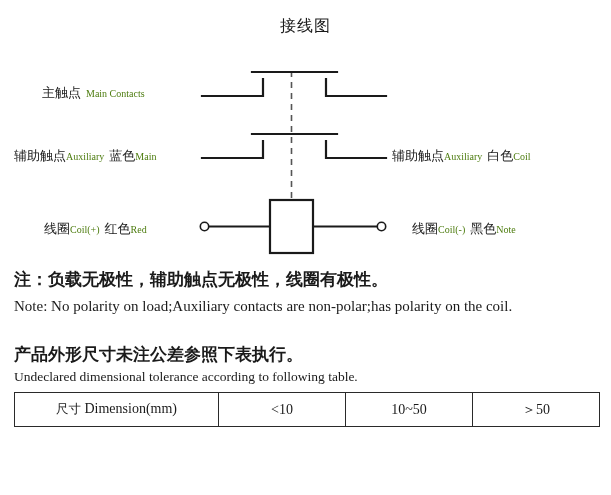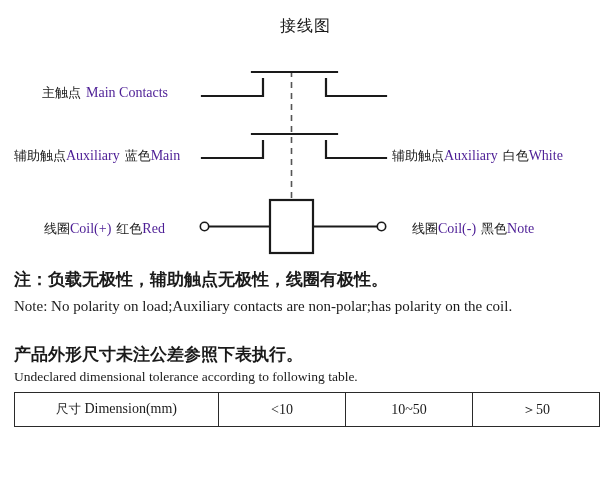--- a/index.html
+++ b/index.html
@@ -50,22 +50,22 @@
     line-height: 1;
   }
   .cn {
     font-family: "DejaVu Sans", "Liberation Sans", sans-serif;
     font-size: 13px;
     color: #1a1a1a;
     text-align: right;
   }
   .en {
     font-family: "Liberation Serif", "DejaVu Serif", serif;
-    font-size: 14px;
-    color: #4c1d95;
+    font-size: 10px;
+    color: #4d7c0f;
   }
 
   #label-main        { left: 42px;  top: 86px; }
   #label-aux-left    { left: 14px;  top: 149px; }
   #label-aux-right   { left: 392px; top: 149px; }
   #label-coil-pos    { left: 44px;  top: 222px; }
   #label-coil-neg    { left: 412px; top: 222px; }
 
   .circ-label .gap { display: inline-block; width: 5px; }
 
@@ -170,21 +170,21 @@
 
 <div class="circ-label" id="label-main">
   <span class="cn">主触点</span><span class="gap"></span><span class="en">Main Contacts</span>
 </div>
 
 <div class="circ-label" id="label-aux-left">
   <span class="cn">辅助触点</span><span class="en">Auxiliary</span><span class="gap"></span><span class="cn">蓝色</span><span class="en">Main</span>
 </div>
 
 <div class="circ-label" id="label-aux-right">
-  <span class="cn">辅助触点</span><span class="en">Auxiliary</span><span class="gap"></span><span class="cn">白色</span><span class="en">White</span>
+  <span class="cn">辅助触点</span><span class="en">Auxiliary</span><span class="gap"></span><span class="cn">白色</span><span class="en">Coil</span>
 </div>
 
 <div class="circ-label" id="label-coil-pos">
   <span class="cn">线圈</span><span class="en">Coil(+)</span><span class="gap"></span><span class="cn">红色</span><span class="en">Red</span>
 </div>
 
 <div class="circ-label" id="label-coil-neg">
   <span class="cn">线圈</span><span class="en">Coil(-)</span><span class="gap"></span><span class="cn">黑色</span><span class="en">Note</span>
 </div>
 

